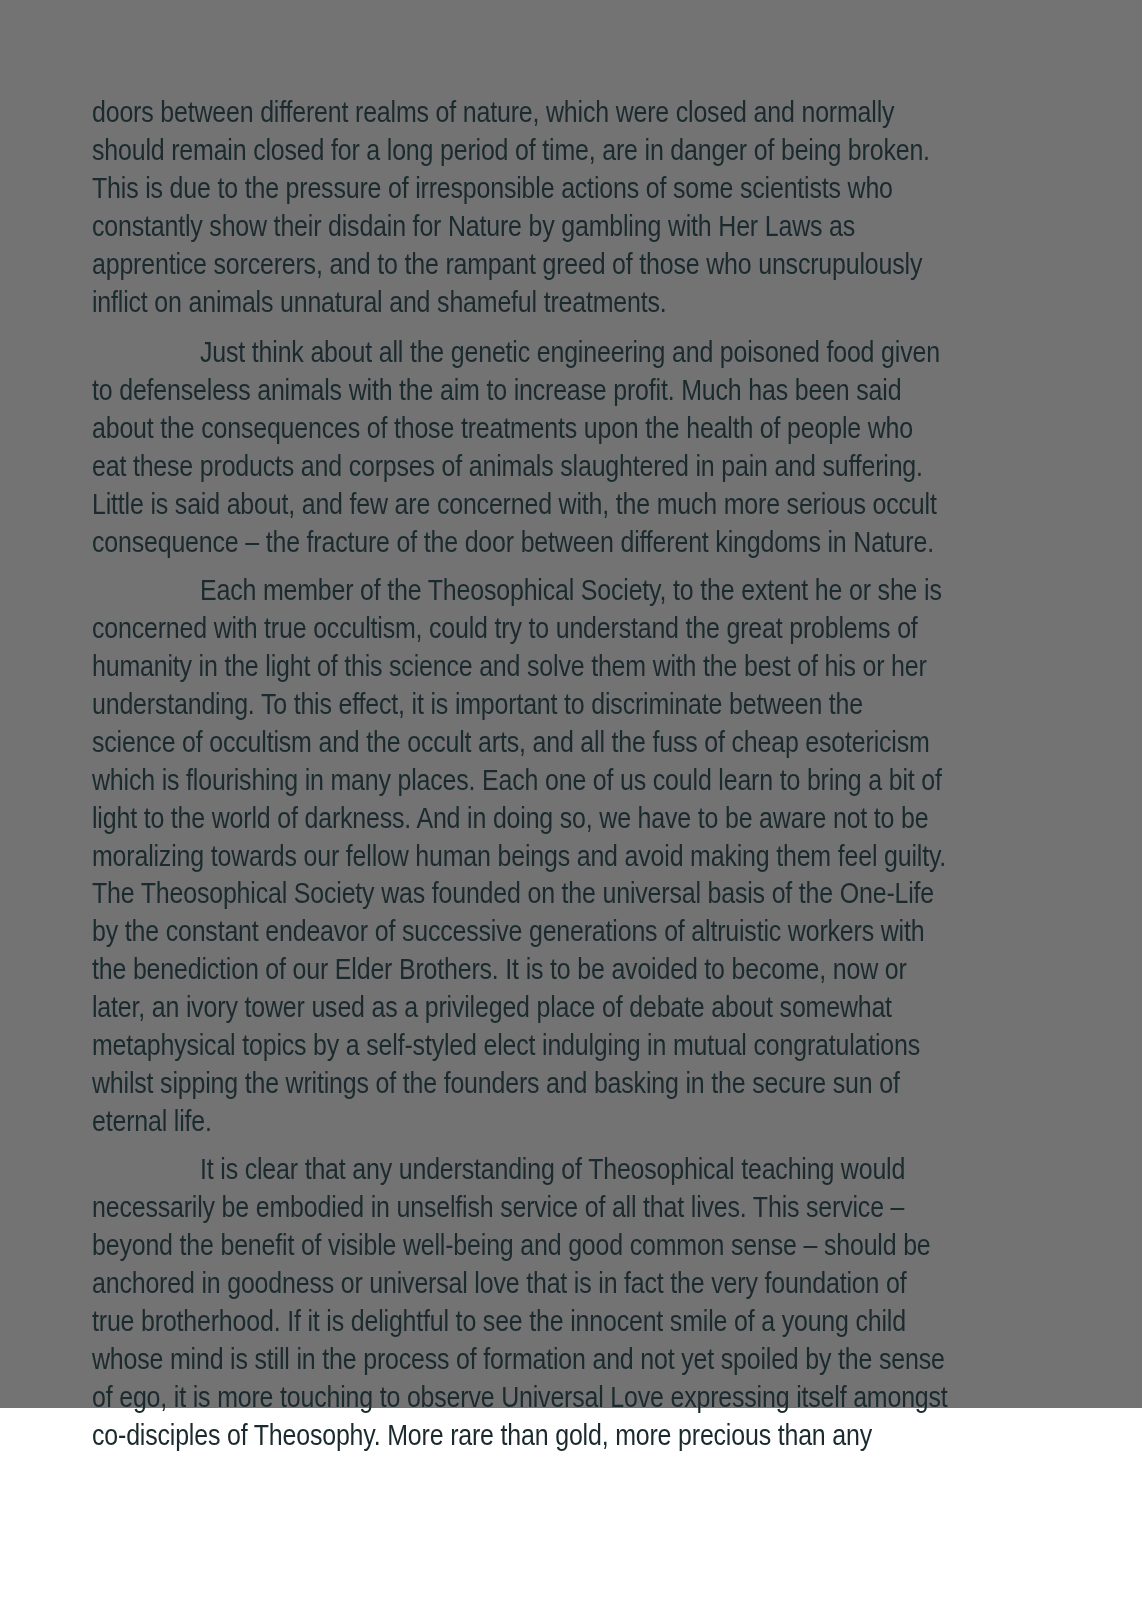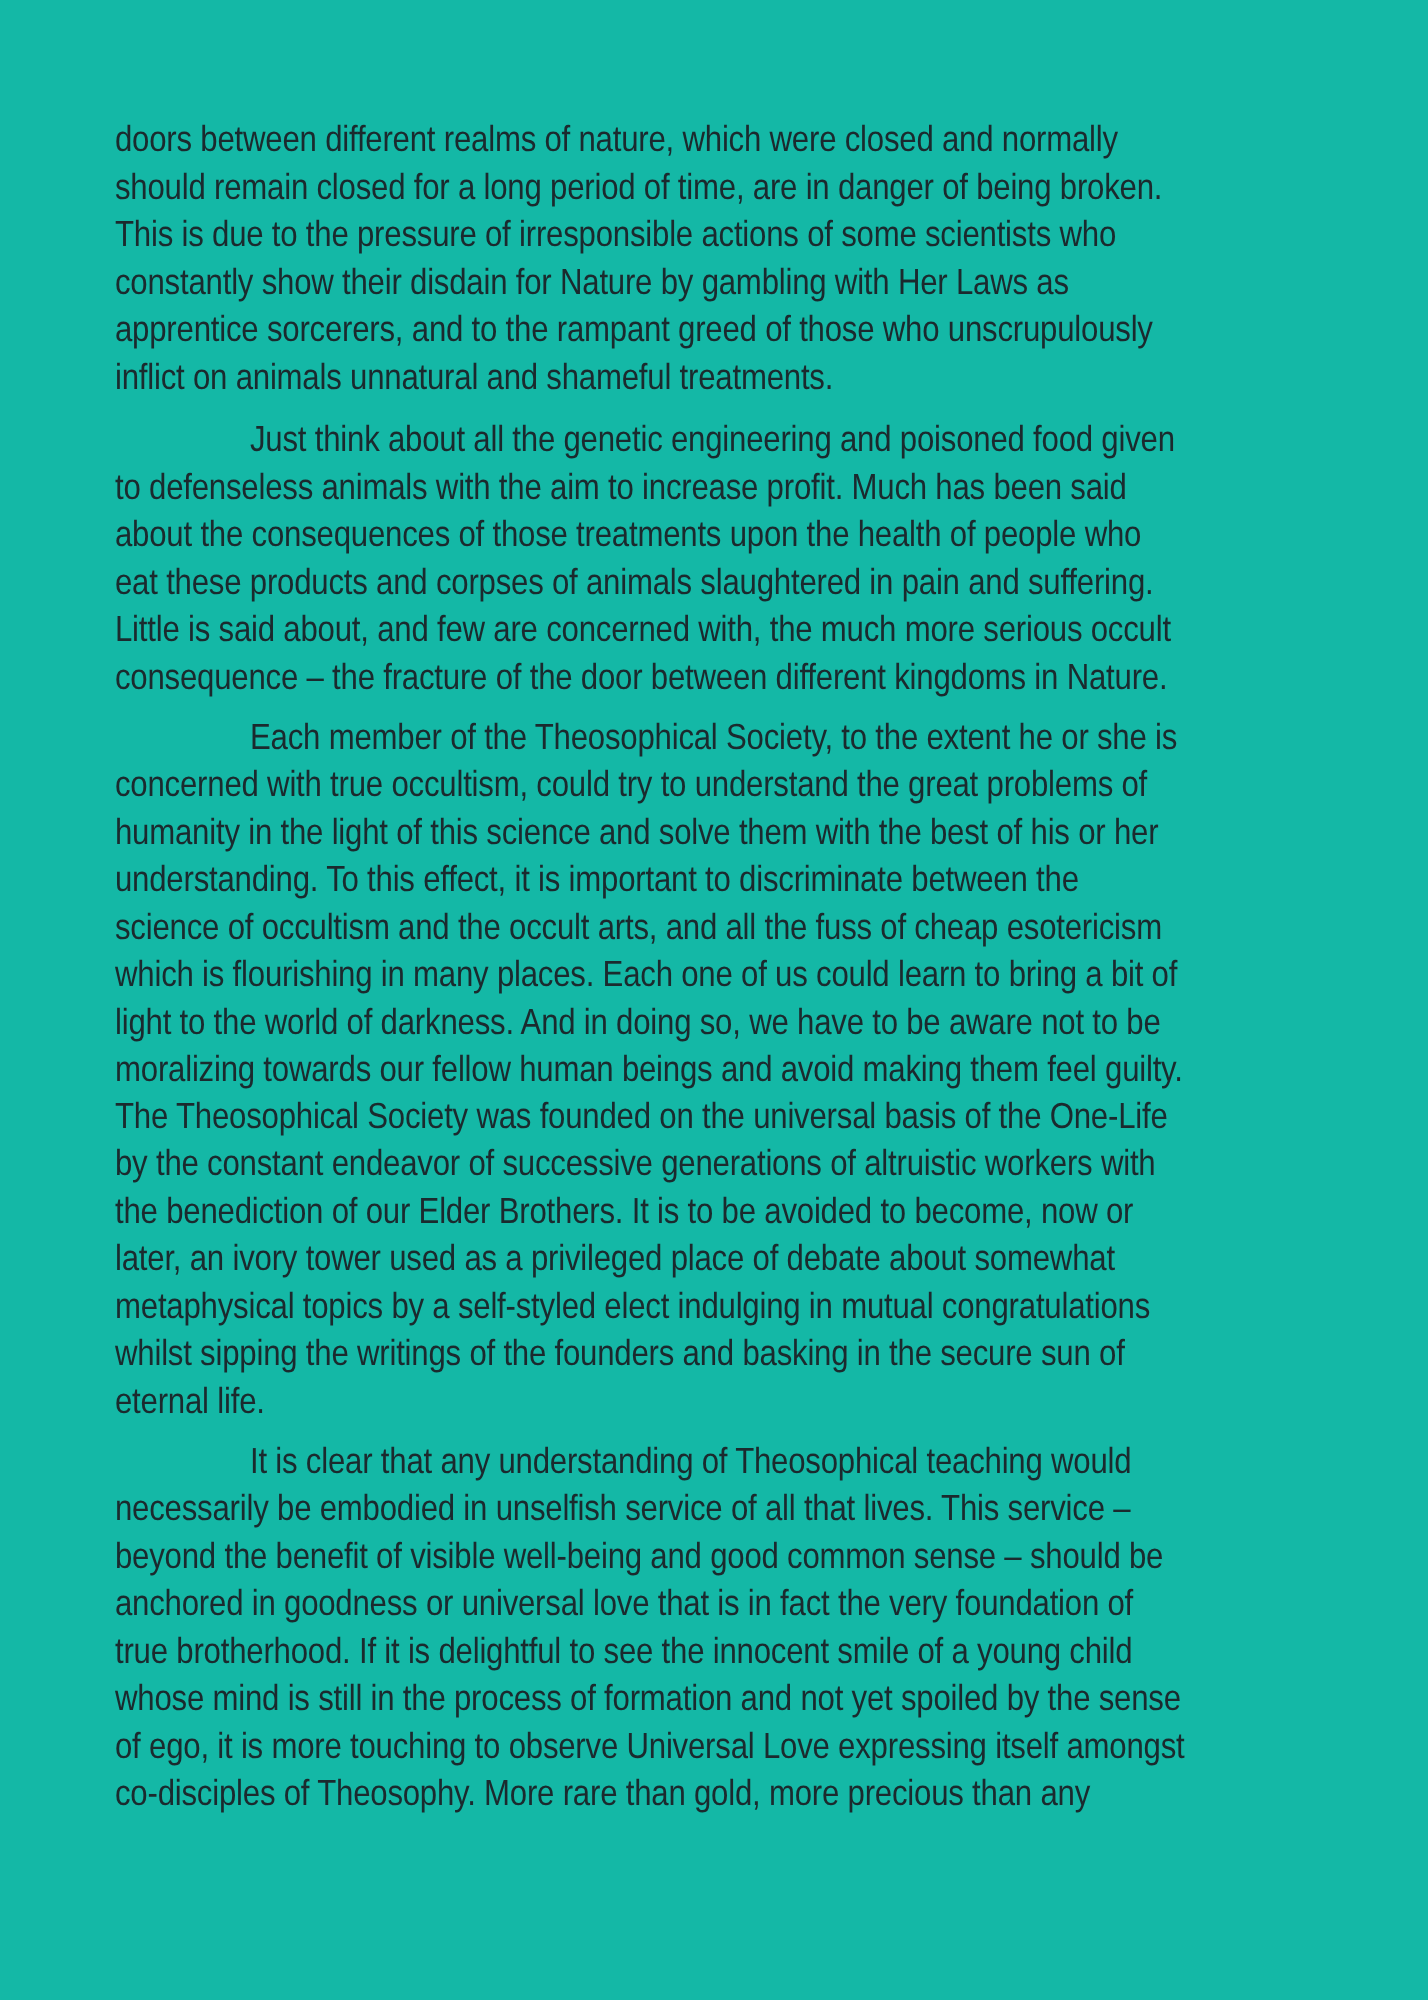--- a/index.html
+++ b/index.html
@@ -1,17 +1,17 @@
 <!DOCTYPE html>
 <html><head>
   <meta charset="utf-8">
   <style>
     html, body { margin: 0; padding: 0; background: #ffffff; }
     body { width: 1142px; height: 1600px; position: relative; overflow: hidden; }
-    .page { position: absolute; left: 0; top: 0; width: 1142px; height: 1600px; background: #14b8a6; text-align: right; }
+    .page { position: absolute; left: 0; top: 0; width: 1142px; height: 1408px; background: #737373; text-align: right; }
     .line {
       position: absolute;
       left: 92px;
       white-space: nowrap;
       font-family: "Liberation Sans", sans-serif;
       font-size: 29px;
       color: #1b2a2e;
       line-height: 34px;
       transform-origin: left top;
       transform: scaleX(0.86);

